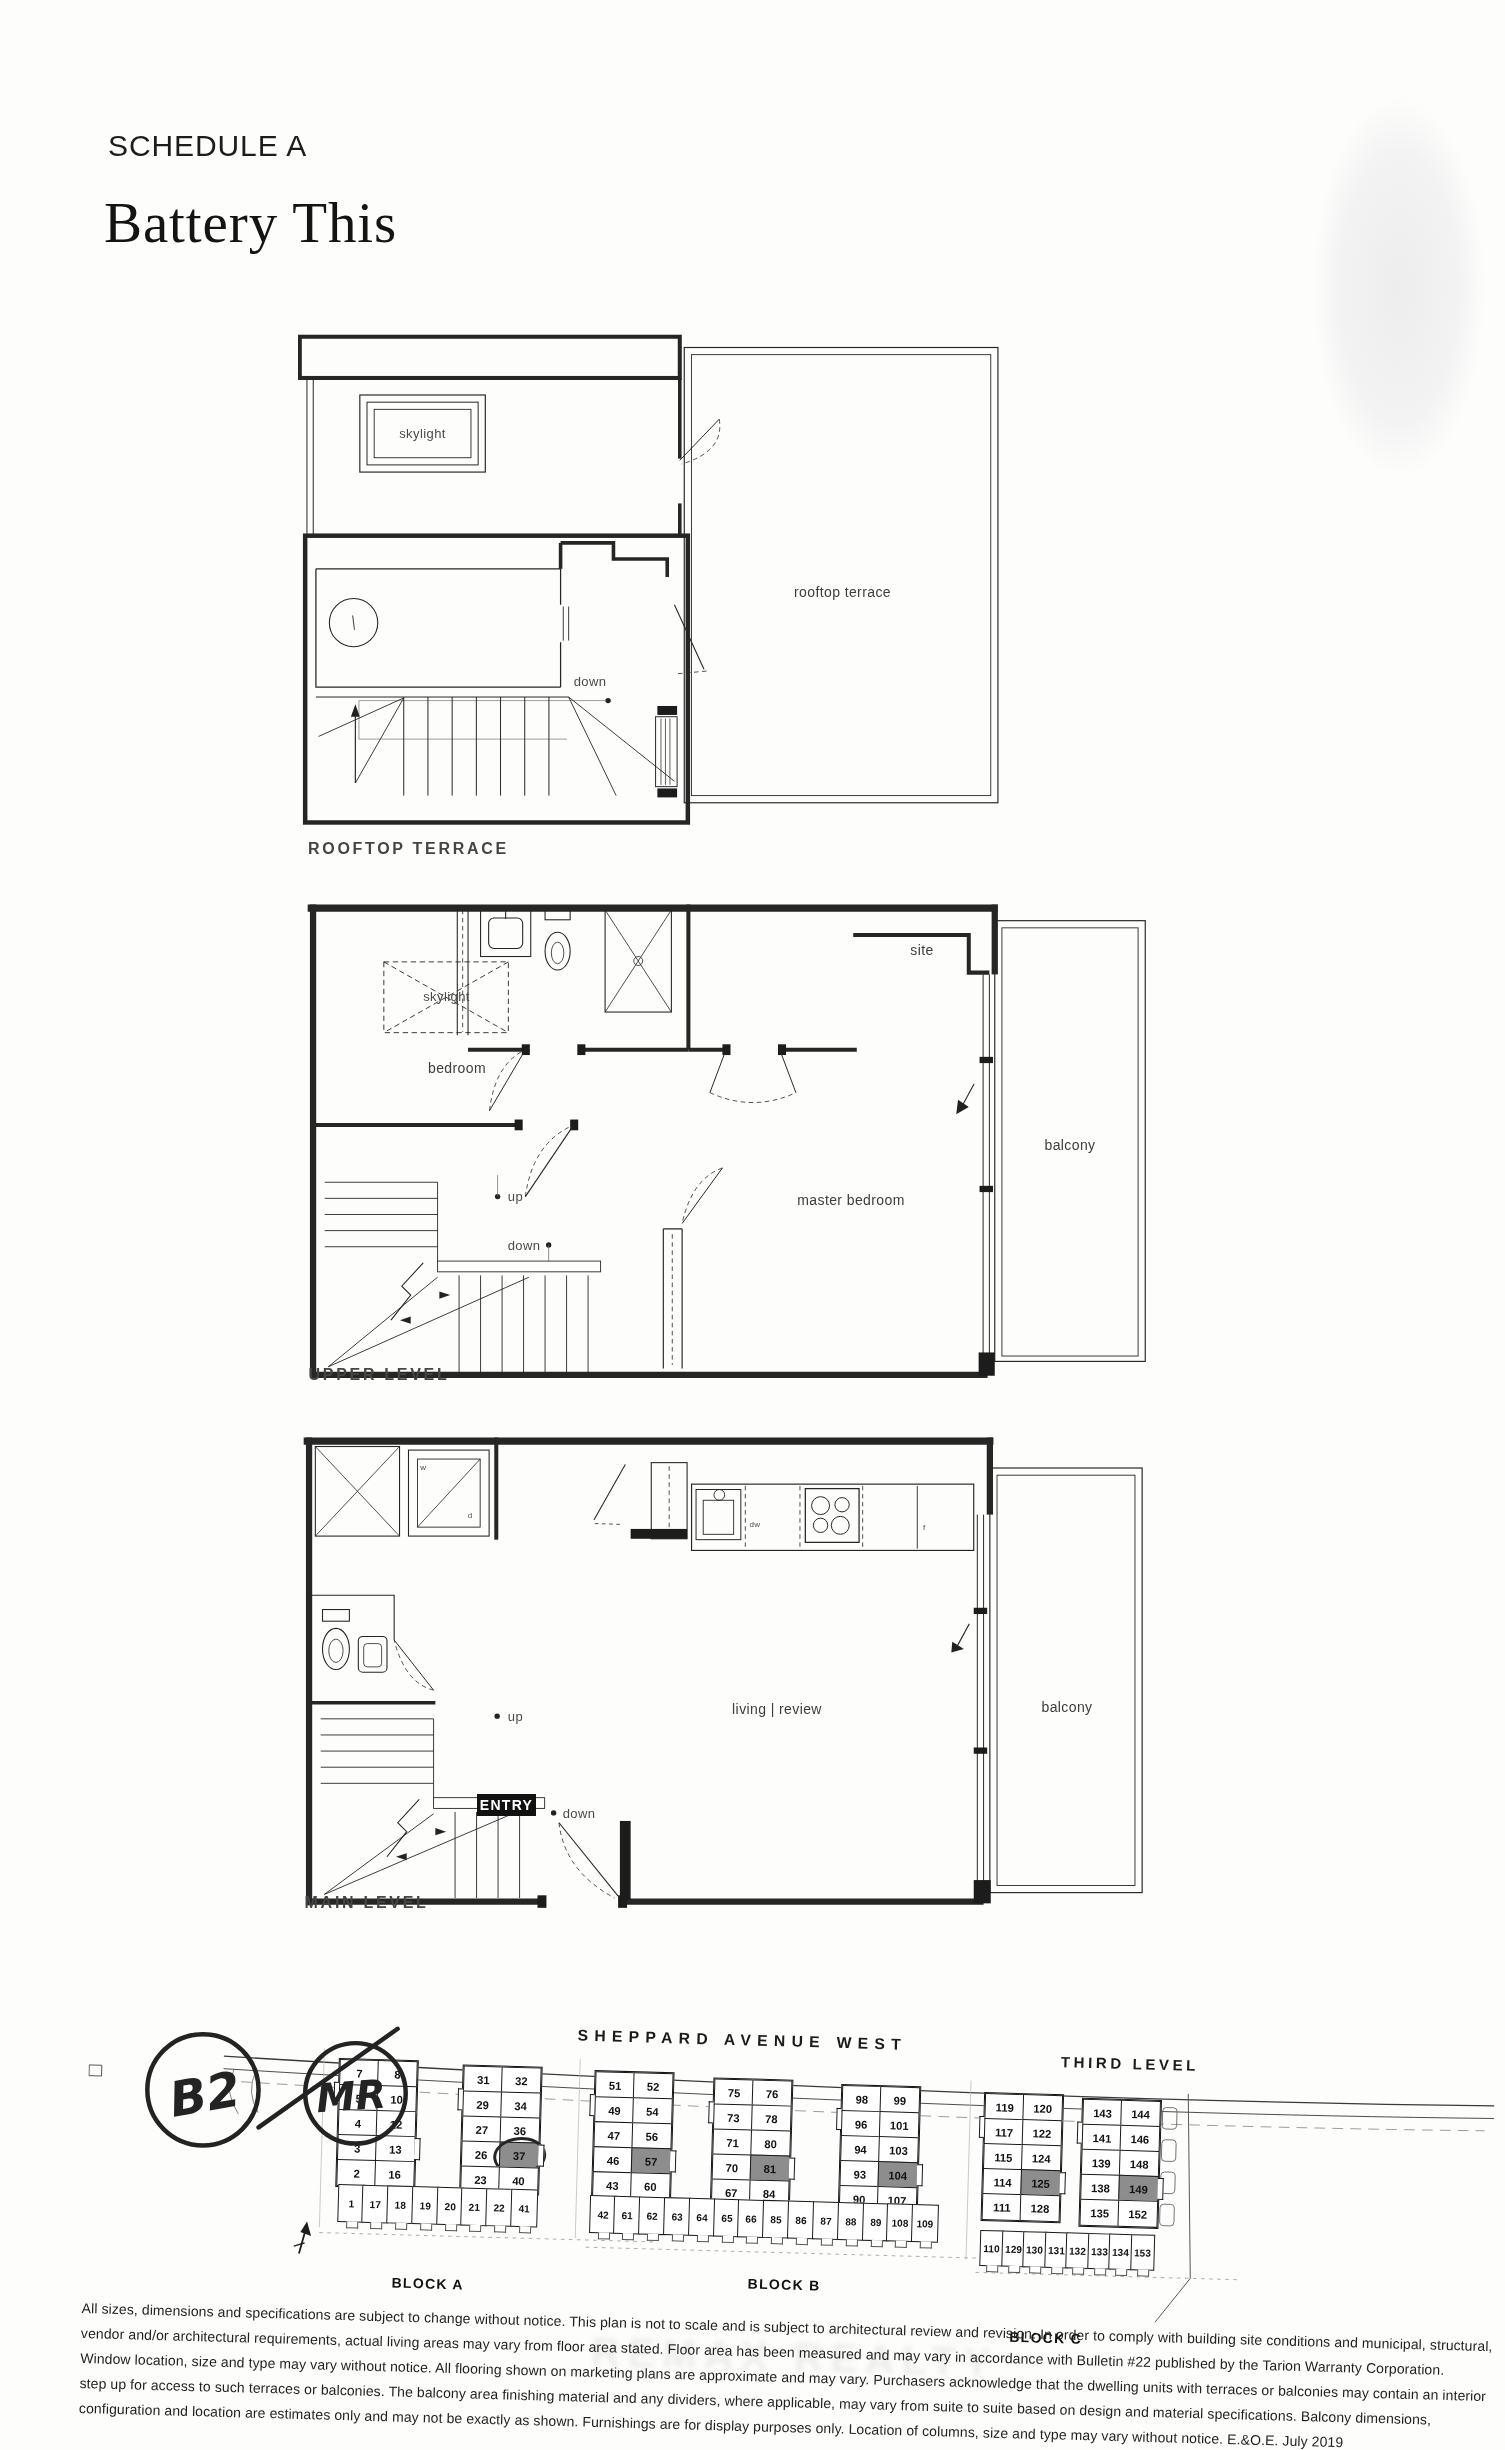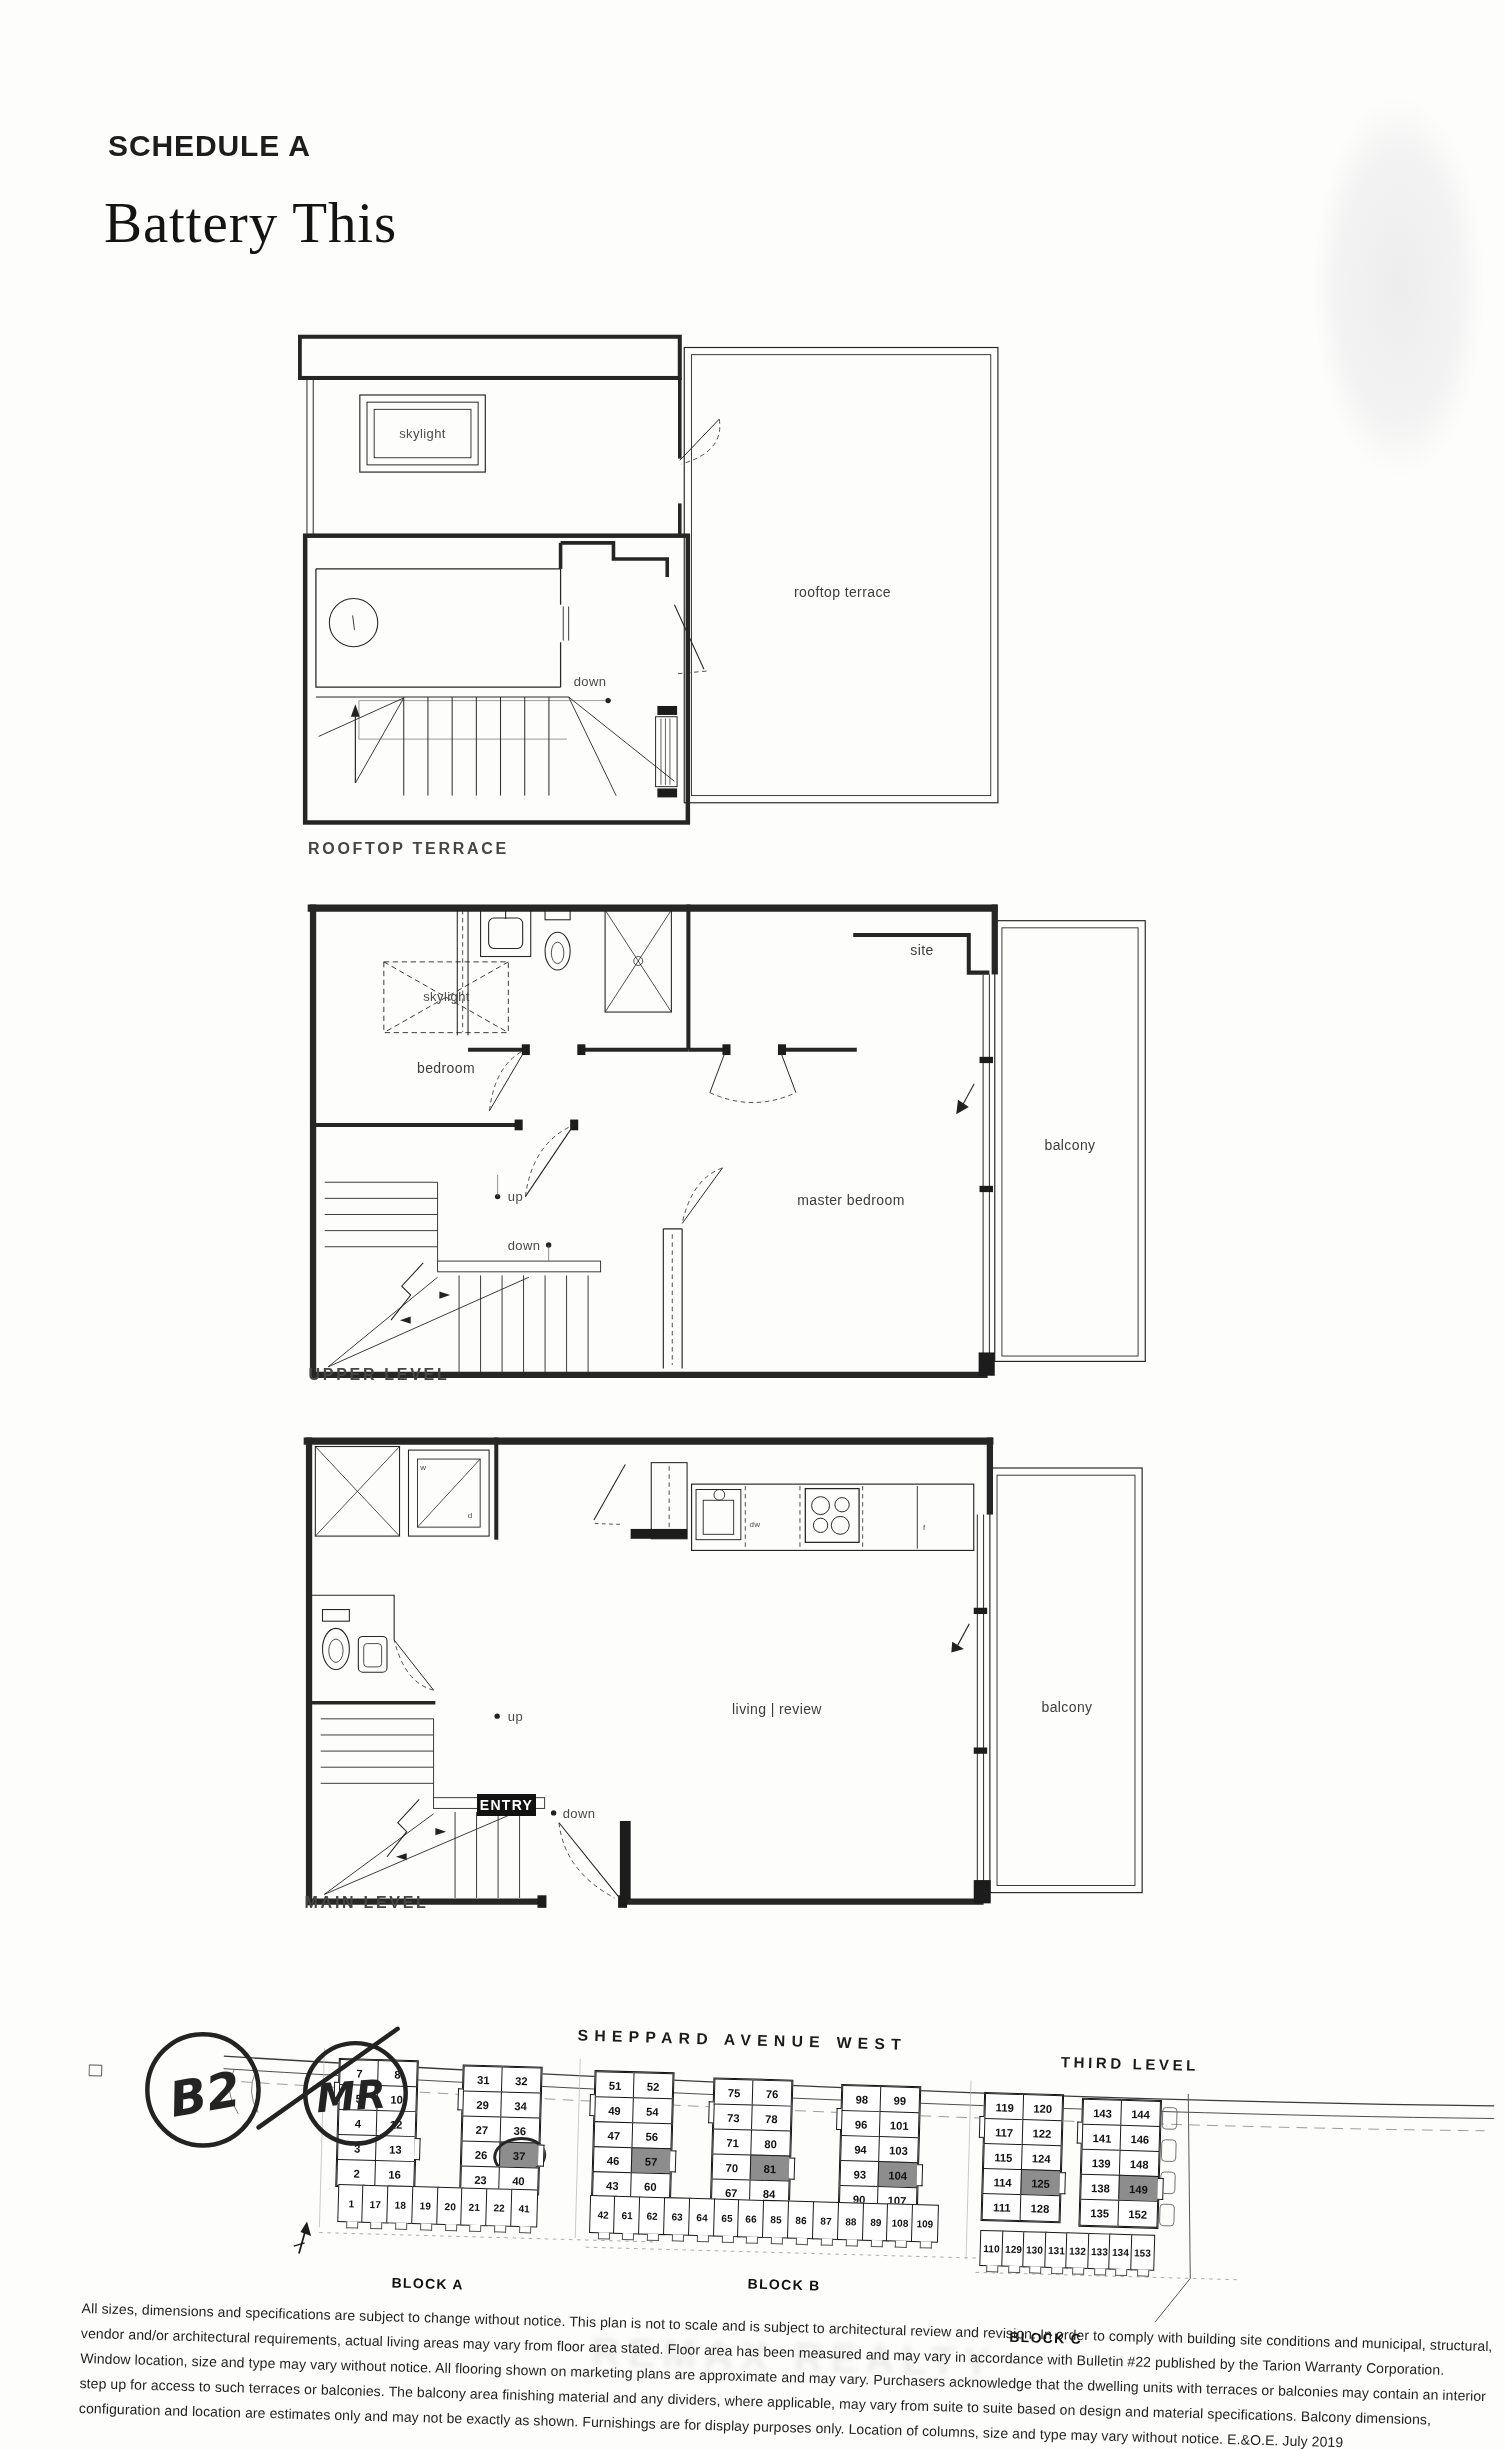--- a/index.html
+++ b/index.html
@@ -1,20 +1,20 @@
 <!DOCTYPE html>
 <html style="font-size:14.3px"><head>
 <meta charset="utf-8">
 <style>
   html,body{margin:0;padding:0}
   body{width:1506px;height:2450px;position:relative;background:#fdfdfc;
        font-family:"Liberation Sans",sans-serif;overflow:hidden;color:#222}
   .abs{position:absolute}
   
-  .schedule{left:108px;top:129px;font-size:30px;font-weight:700;letter-spacing:0.9px;color:#1d1d1d}
+  .schedule{left:108px;top:129px;font-size:30px;font-weight:400;letter-spacing:0.9px;color:#1d1d1d}
   .project{left:104px;top:190px;font-size:57px;font-family:"Liberation Serif",serif;
            color:#141414;letter-spacing:0.9px}
   .corner-blob{left:1289px;top:43px;width:220px;height:488px;border-radius:45%;
     background:radial-gradient(closest-side,#ededed 0%,#f3f3f3 55%,rgba(255,255,255,0) 78%)}
   
   .plan{position:absolute}
   .plan svg{position:absolute;left:0;top:0}
   .lbl{position:absolute;font-size:14px;color:#3d3d3d;white-space:nowrap;text-align:center;letter-spacing:0.4px}
   .lbl.sm{font-size:13px;color:#4a4a4a}
   .lbl.xs{font-size:8px;color:#4a4a4a}
@@ -217,21 +217,21 @@
       </g>
       <polygon points="118,466 118,474 106,470" fill="#222" stroke="none"></polygon>
       <polygon points="150,438 150,446 162,442" fill="#222" stroke="none"></polygon>
       <circle cx="215" cy="332" r="3" fill="#222" stroke="none"></circle>
       <line x1="215" y1="332" x2="215" y2="308" stroke-width="0.8" stroke="#666"></line>
       <circle cx="272" cy="386" r="3" fill="#222" stroke="none"></circle>
       <line x1="272" y1="386" x2="272" y2="404" stroke-width="0.8" stroke="#666"></line>
     </g>
   </svg>
   <div class="lbl sm" style="left:79px;top:90px;width:125px">skylight</div>
-  <div class="lbl" style="left:96px;top:161px;width:90px">bedroom</div>
+  <div class="lbl" style="left:107px;top:161px;width:90px">bedroom</div>
   <div class="lbl" style="left:570px;top:43px;width:94px">site</div>
   <div class="lbl" style="left:470px;top:293px;width:152px">master bedroom</div>
   <div class="lbl" style="left:700px;top:238px;width:130px">balcony</div>
   <div class="lbl sm" style="left:199px;top:290px;width:23px">up</div>
   <div class="lbl sm" style="left:201px;top:339px;width:36px">down</div>
   <div class="cap" style="left:3.6px;top:467px">UPPER LEVEL</div>
 </div>
 
 <div class="plan" id="plan-main" style="left:301px;top:1432px;width:851px;height:502px">
   <svg width="851" height="502" viewBox="0 0 950 560">

